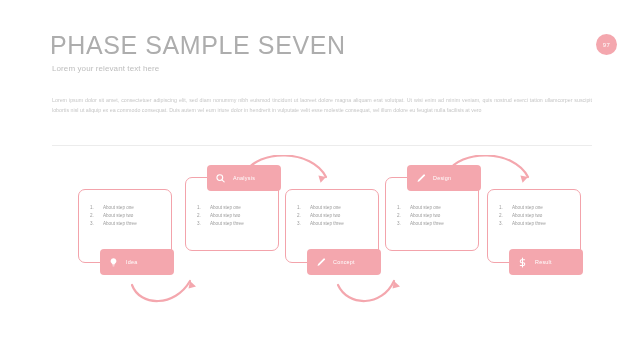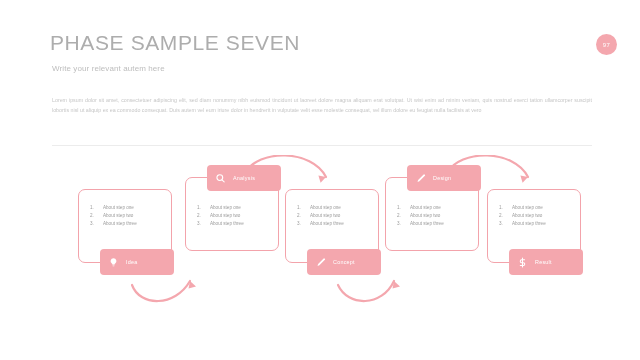--- a/index.html
+++ b/index.html
@@ -14,21 +14,21 @@
     overflow: hidden;
     font-family: "Liberation Sans", sans-serif;
     background: #ffffff;
   }
 
   
   .slide-title {
     position: absolute;
     left: 50px;
     top: 31px;
-    font-size: 21px;
+    font-size: 25px;
     letter-spacing: 0.6px;
     color: #adadad;
     font-weight: 400;
     white-space: nowrap;
   }
   .slide-subtitle {
     position: absolute;
     left: 52px;
     top: 64px;
     font-size: 8px;
@@ -163,21 +163,21 @@
   .step.s4 { left: 385px; top: 22px; }
   .step.s5 { left: 487px; top: 34px; }
 
   
   .step.tabtop .list { top: 26px; }
 </style>
 </head>
 <body>
 
 <div class="slide-title">PHASE SAMPLE SEVEN</div>
-<div class="slide-subtitle">Write your relevant autem here</div>
+<div class="slide-subtitle">Lorem your relevant text here</div>
 <div class="body-copy">Lorem ipsum dolor sit amet, consectetuer adipiscing elit, sed diam nonummy nibh euismod tincidunt ut laoreet dolore magna aliquam erat volutpat. Ut wisi enim ad minim veniam, quis nostrud exerci tation ullamcorper suscipit lobortis nisl ut aliquip ex ea commodo consequat. Duis autem vel eum iriure dolor in hendrerit in vulputate velit esse molestie consequat, vel illum dolore eu feugiat nulla facilisis at vero</div>
 <div class="divider"></div>
 <div class="page-badge">97</div>
 
 <div class="diagram">
 
   <svg class="arcs" viewBox="0 0 640 205">
     <g fill="none" stroke="#f4a7ae" stroke-width="2.2" stroke-linecap="round">
 
       <path d="M 132 130 C 140 152 175 152 190 126"></path>

